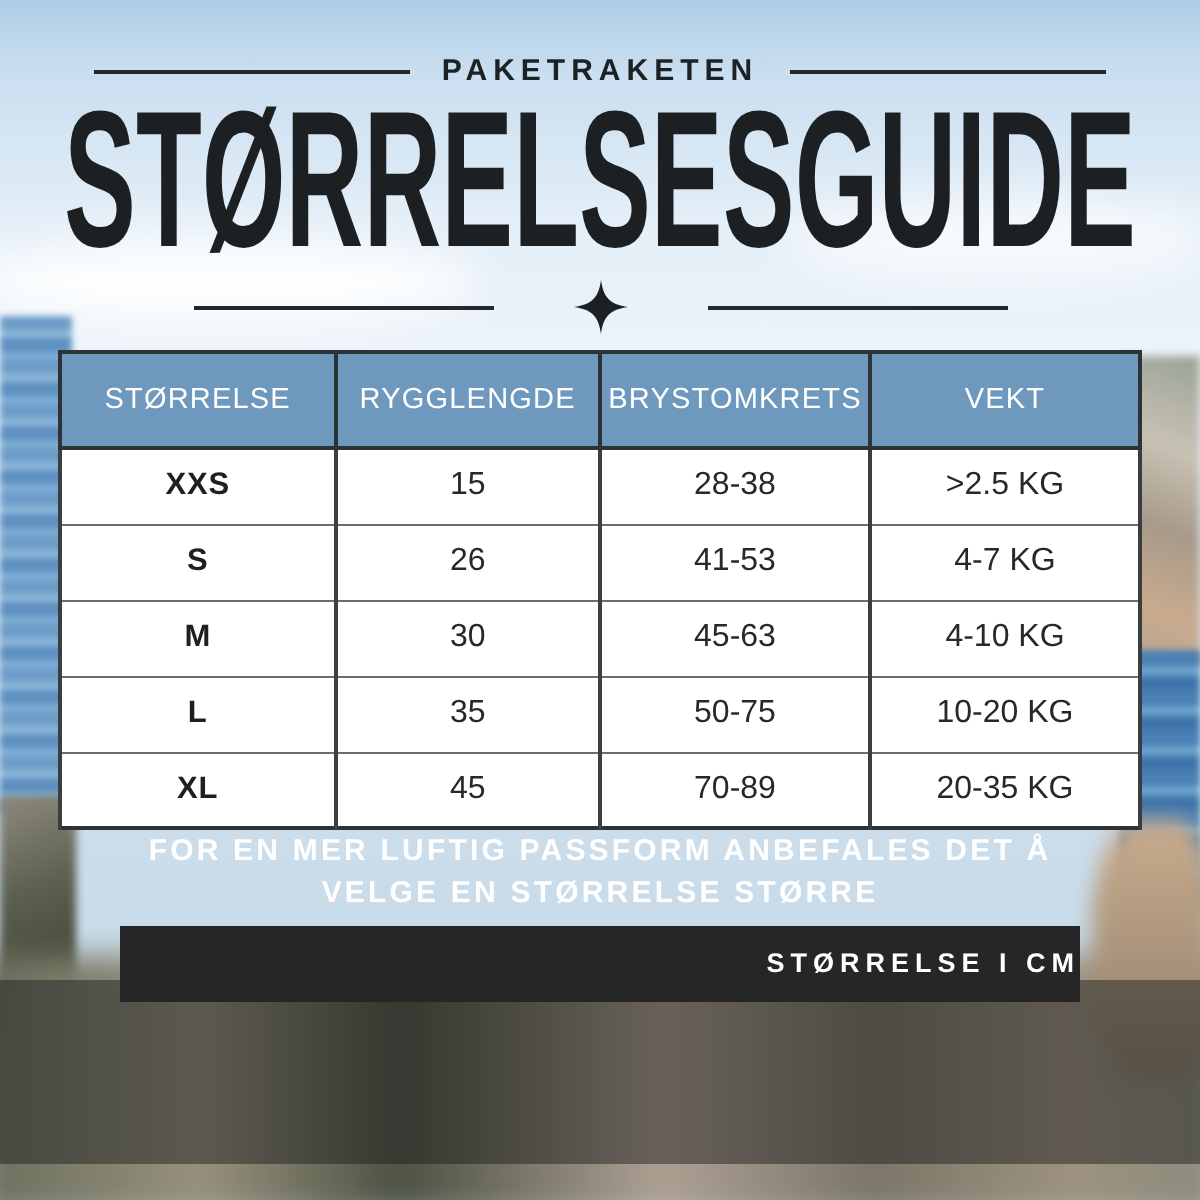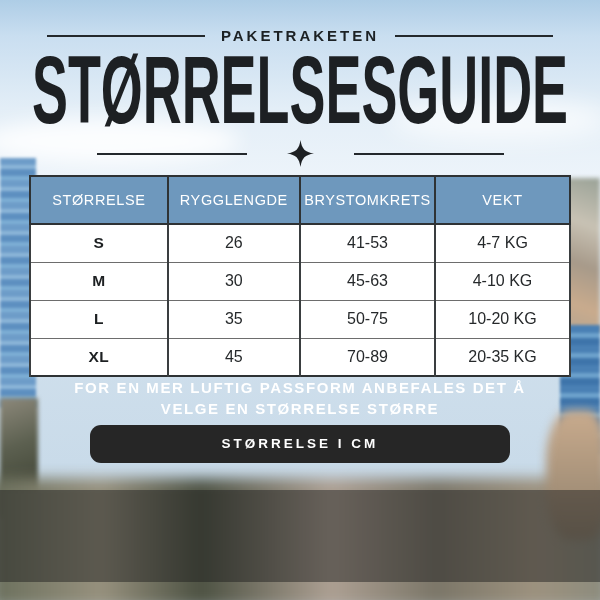--- a/index.html
+++ b/index.html
@@ -61,23 +61,23 @@
     border-left:2px solid #3a3e40;border-right:2px solid #3a3e40;
     border-top:1.5px solid #6d6d6d;
   }
   .size-table td.size-col{font-weight:700;font-size:15.5px;letter-spacing:.4px;color:#1d2022;}
   
   .note{
     margin:0 auto 0;max-width:470px;text-align:center;
     color:var(--note-color,#fff);font-size:15px;font-weight:600;letter-spacing:1.6px;line-height:1.42;
   }
   .unit-bar{
-    margin:5px auto 0;width:420px;height:38px;background:var(--bar-bg,#262626);
-    display:flex;align-items:center;justify-content:center;
-    color:#fff;font-size:13.5px;font-weight:600;letter-spacing:3px;border-radius:11px;
+    margin:5px auto 0;width:480px;height:38px;background:var(--bar-bg,#262626);
+    display:flex;align-items:center;justify-content:flex-end;
+    color:#fff;font-size:13.5px;font-weight:600;letter-spacing:3px;
   }
 </style>
 </head>
 <body>
 
 <div class="canvas">
 
   <div class="bg bg-cloud1"></div>
   <div class="bg bg-cloud2"></div>
   <div class="bg bg-water-left"></div>
@@ -118,20 +118,26 @@
       <thead>
         <tr>
           <th>STØRRELSE</th>
           <th>RYGGLENGDE</th>
           <th>BRYSTOMKRETS</th>
           <th>VEKT</th>
         </tr>
       </thead>
       <tbody>
         <tr>
+          <td class="size-col">XXS</td>
+          <td>15</td>
+          <td>28-38</td>
+          <td>&gt;2.5 KG</td>
+        </tr>
+        <tr>
           <td class="size-col">S</td>
           <td>26</td>
           <td>41-53</td>
           <td>4-7 KG</td>
         </tr>
         <tr>
           <td class="size-col">M</td>
           <td>30</td>
           <td>45-63</td>
           <td>4-10 KG</td>

